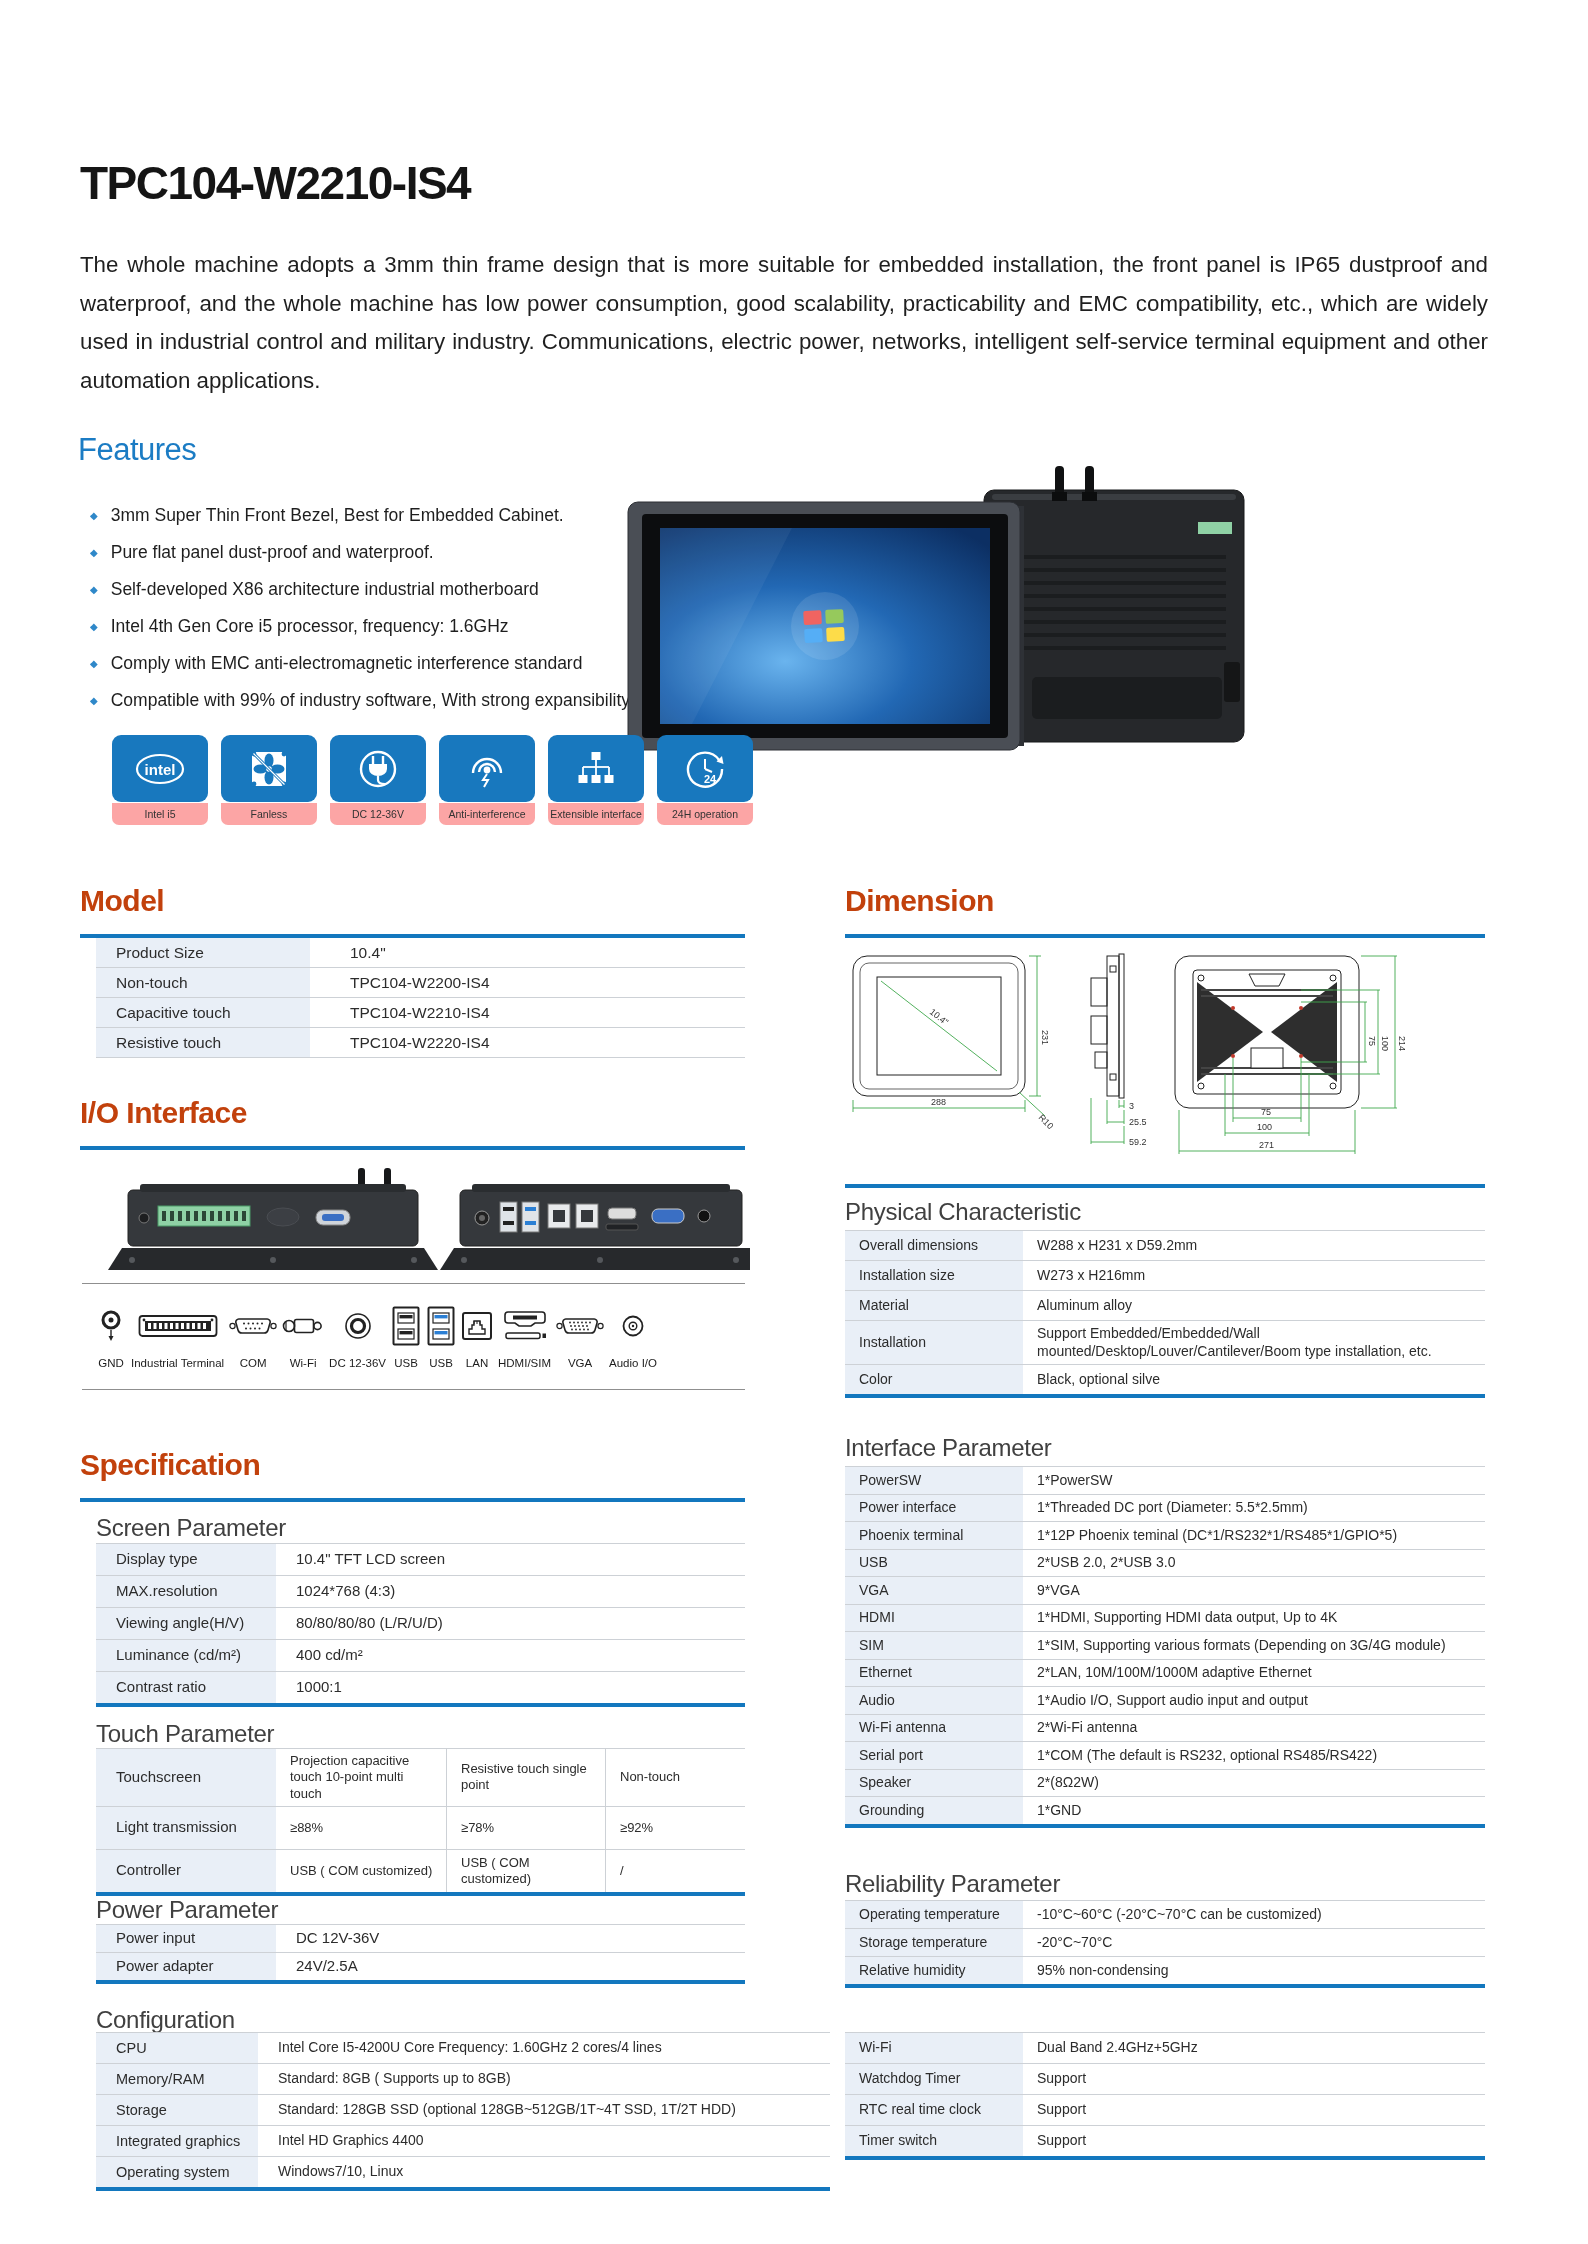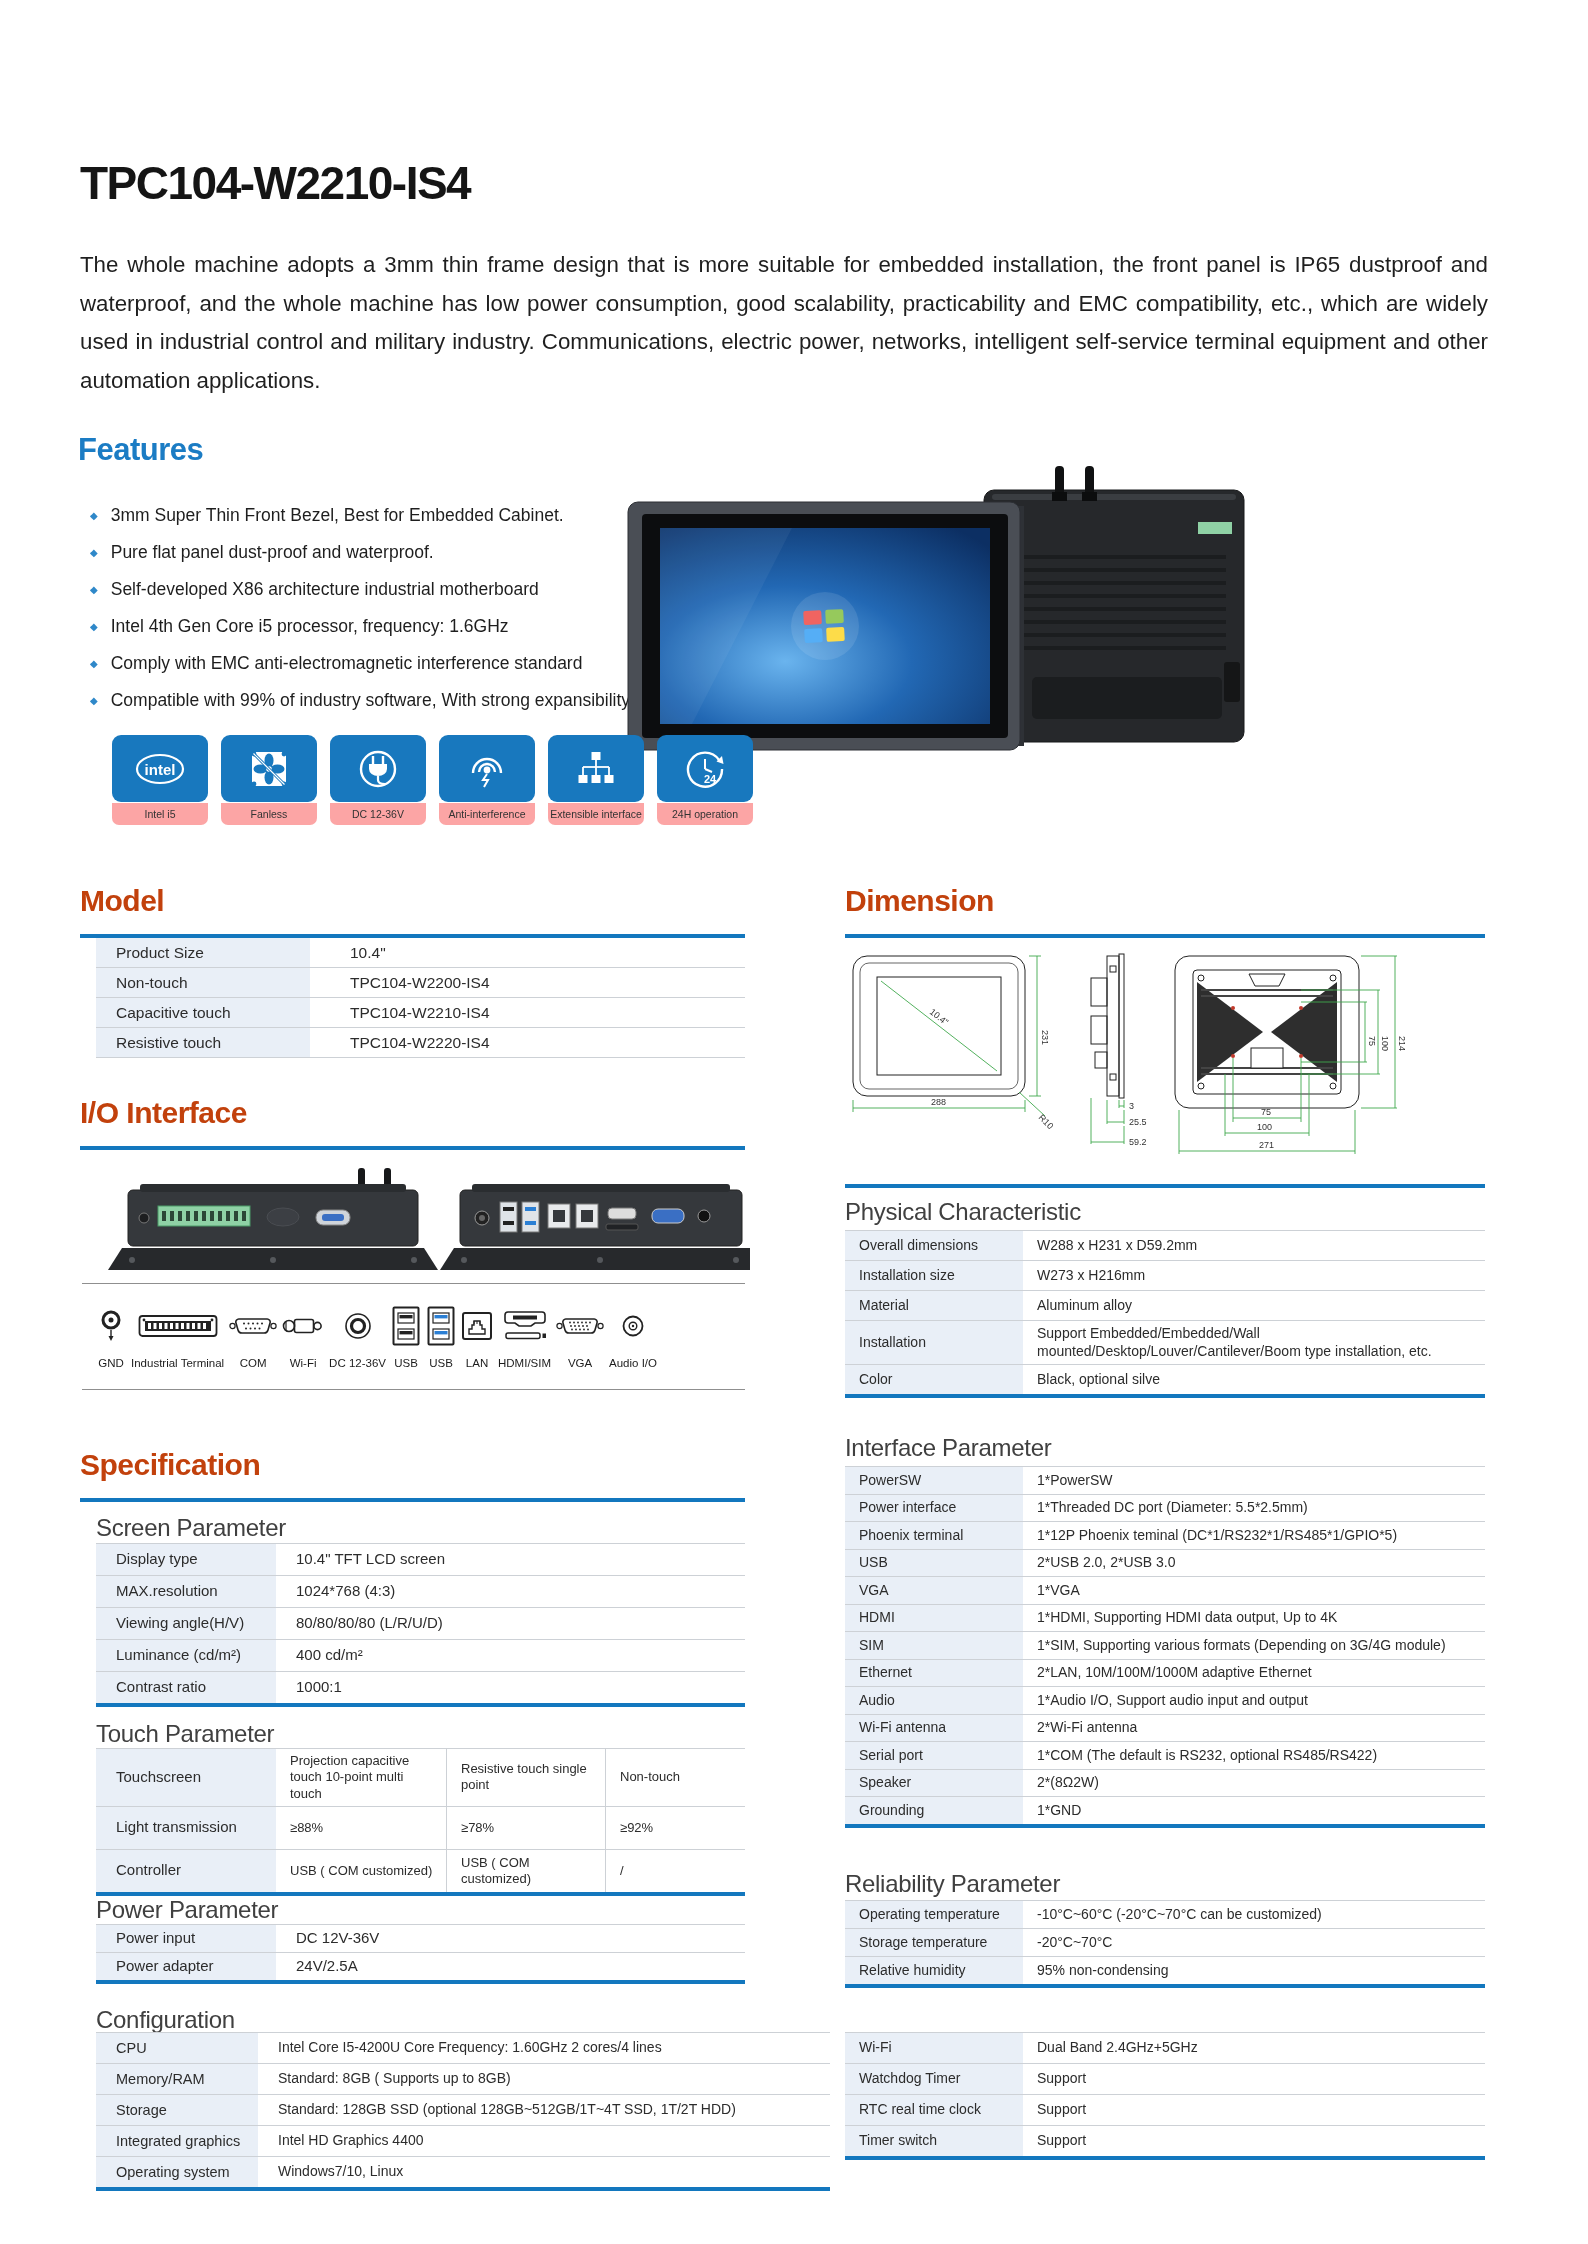--- a/index.html
+++ b/index.html
@@ -3,21 +3,21 @@
 <meta charset="utf-8">
 <style>
   html,body{margin:0;padding:0;background:#fff}
   .page{position:relative;width:1588px;height:2244px;background:#ffffff;
         font-family:"Liberation Sans",sans-serif;color:#222;overflow:hidden}
   .abs{position:absolute}
 
   .doc-title{font-size:46px;font-weight:700;color:#151515;letter-spacing:-1.5px}
   .intro{width:1408px;font-size:22.3px;line-height:38.5px;color:#1f1f1f;text-align:justify}
 
-  .h-features{font-size:31px;font-weight:700;color:#1b7cc4;letter-spacing:-0.5px}
+  .h-features{font-size:31px;font-weight:400;color:#1b7cc4;letter-spacing:-0.5px}
   .h-section{font-size:30px;font-weight:700;color:#c2410c;letter-spacing:-0.5px}
   .h-sub{font-size:24px;font-weight:400;color:#404040;letter-spacing:-0.3px}
   .rule-blue{background:#1377be;height:4px}
   .rule-gray{background:#8f8f8f;height:1px}
 
   .features-list .feature-item{display:flex;align-items:center;height:37px;font-size:17.5px;color:#1e1e1e}
   .features-list .bullet{color:#2f88c9;font-size:10px;margin-right:13px}
 
   .badges{display:flex;gap:13px}
   .badge{width:96px}
@@ -634,21 +634,21 @@
       <div class="trow">
         <div class="tcell c0">Phoenix terminal</div>
         <div class="tcell c1">1*12P Phoenix teminal (DC*1/RS232*1/RS485*1/GPIO*5)</div>
       </div>
       <div class="trow">
         <div class="tcell c0">USB</div>
         <div class="tcell c1">2*USB 2.0, 2*USB 3.0</div>
       </div>
       <div class="trow">
         <div class="tcell c0">VGA</div>
-        <div class="tcell c1">1*VGA</div>
+        <div class="tcell c1">9*VGA</div>
       </div>
       <div class="trow">
         <div class="tcell c0">HDMI</div>
         <div class="tcell c1">1*HDMI, Supporting HDMI data output, Up to 4K</div>
       </div>
       <div class="trow">
         <div class="tcell c0">SIM</div>
         <div class="tcell c1">1*SIM, Supporting various formats (Depending on 3G/4G module)</div>
       </div>
       <div class="trow">

